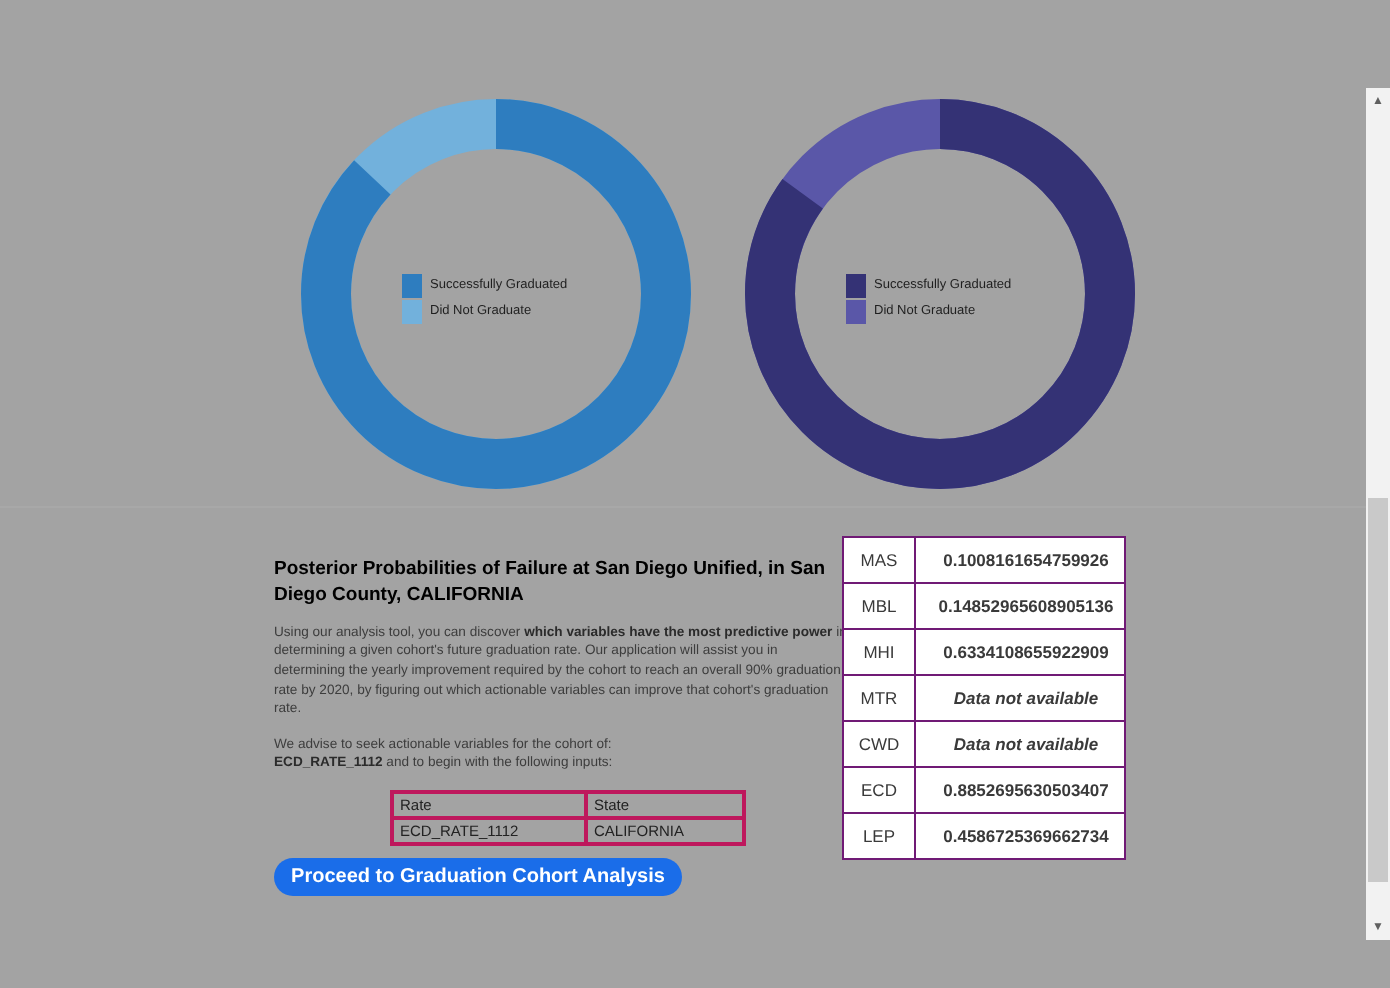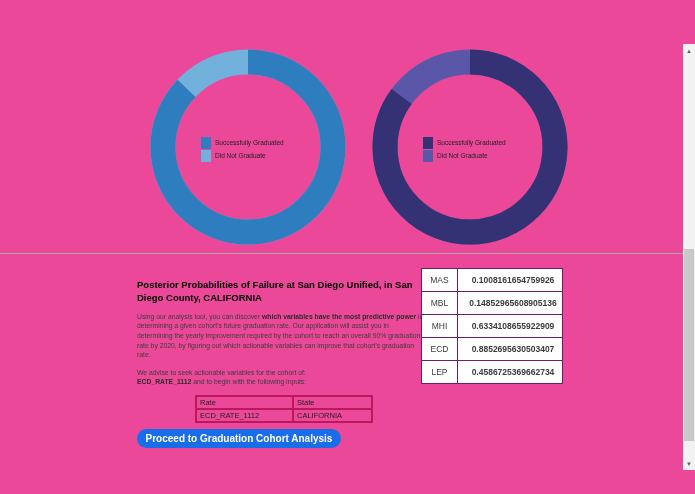--- a/index.html
+++ b/index.html
@@ -1,17 +1,17 @@
 <!DOCTYPE html>
 <html><head>
 <meta charset="utf-8">
 <style>
   html,body { margin:0; padding:0; background:#fff; }
   .screen {
-    position:relative; width:695px; height:494px; background:#ec4899;
+    position:relative; width:695px; height:494px; background:#a3a3a3;
     font-family:"Liberation Sans", sans-serif; overflow:hidden;
   }
 
   
   .donut-wrap { position:absolute; width:196px; height:196px; }
   .donut-wrap.first  { left:150px; top:49px; }
   .donut-wrap.second { left:372px; top:49px; }
   svg.donut { width:196px; height:196px; display:block; }
   .legend { position:absolute; left:51px; top:87px; }
   .legend-item { display:flex; align-items:center; height:13px; }
@@ -136,20 +136,28 @@
     </tr>
     <tr>
       <td class="prob-code">MBL</td>
       <td class="prob-value">0.14852965608905136</td>
     </tr>
     <tr>
       <td class="prob-code">MHI</td>
       <td class="prob-value">0.6334108655922909</td>
     </tr>
     <tr>
+      <td class="prob-code">MTR</td>
+      <td class="prob-value na">Data not available</td>
+    </tr>
+    <tr>
+      <td class="prob-code">CWD</td>
+      <td class="prob-value na">Data not available</td>
+    </tr>
+    <tr>
       <td class="prob-code">ECD</td>
       <td class="prob-value">0.8852695630503407</td>
     </tr>
     <tr>
       <td class="prob-code">LEP</td>
       <td class="prob-value">0.4586725369662734</td>
     </tr>
   </tbody>
     </table>
 

